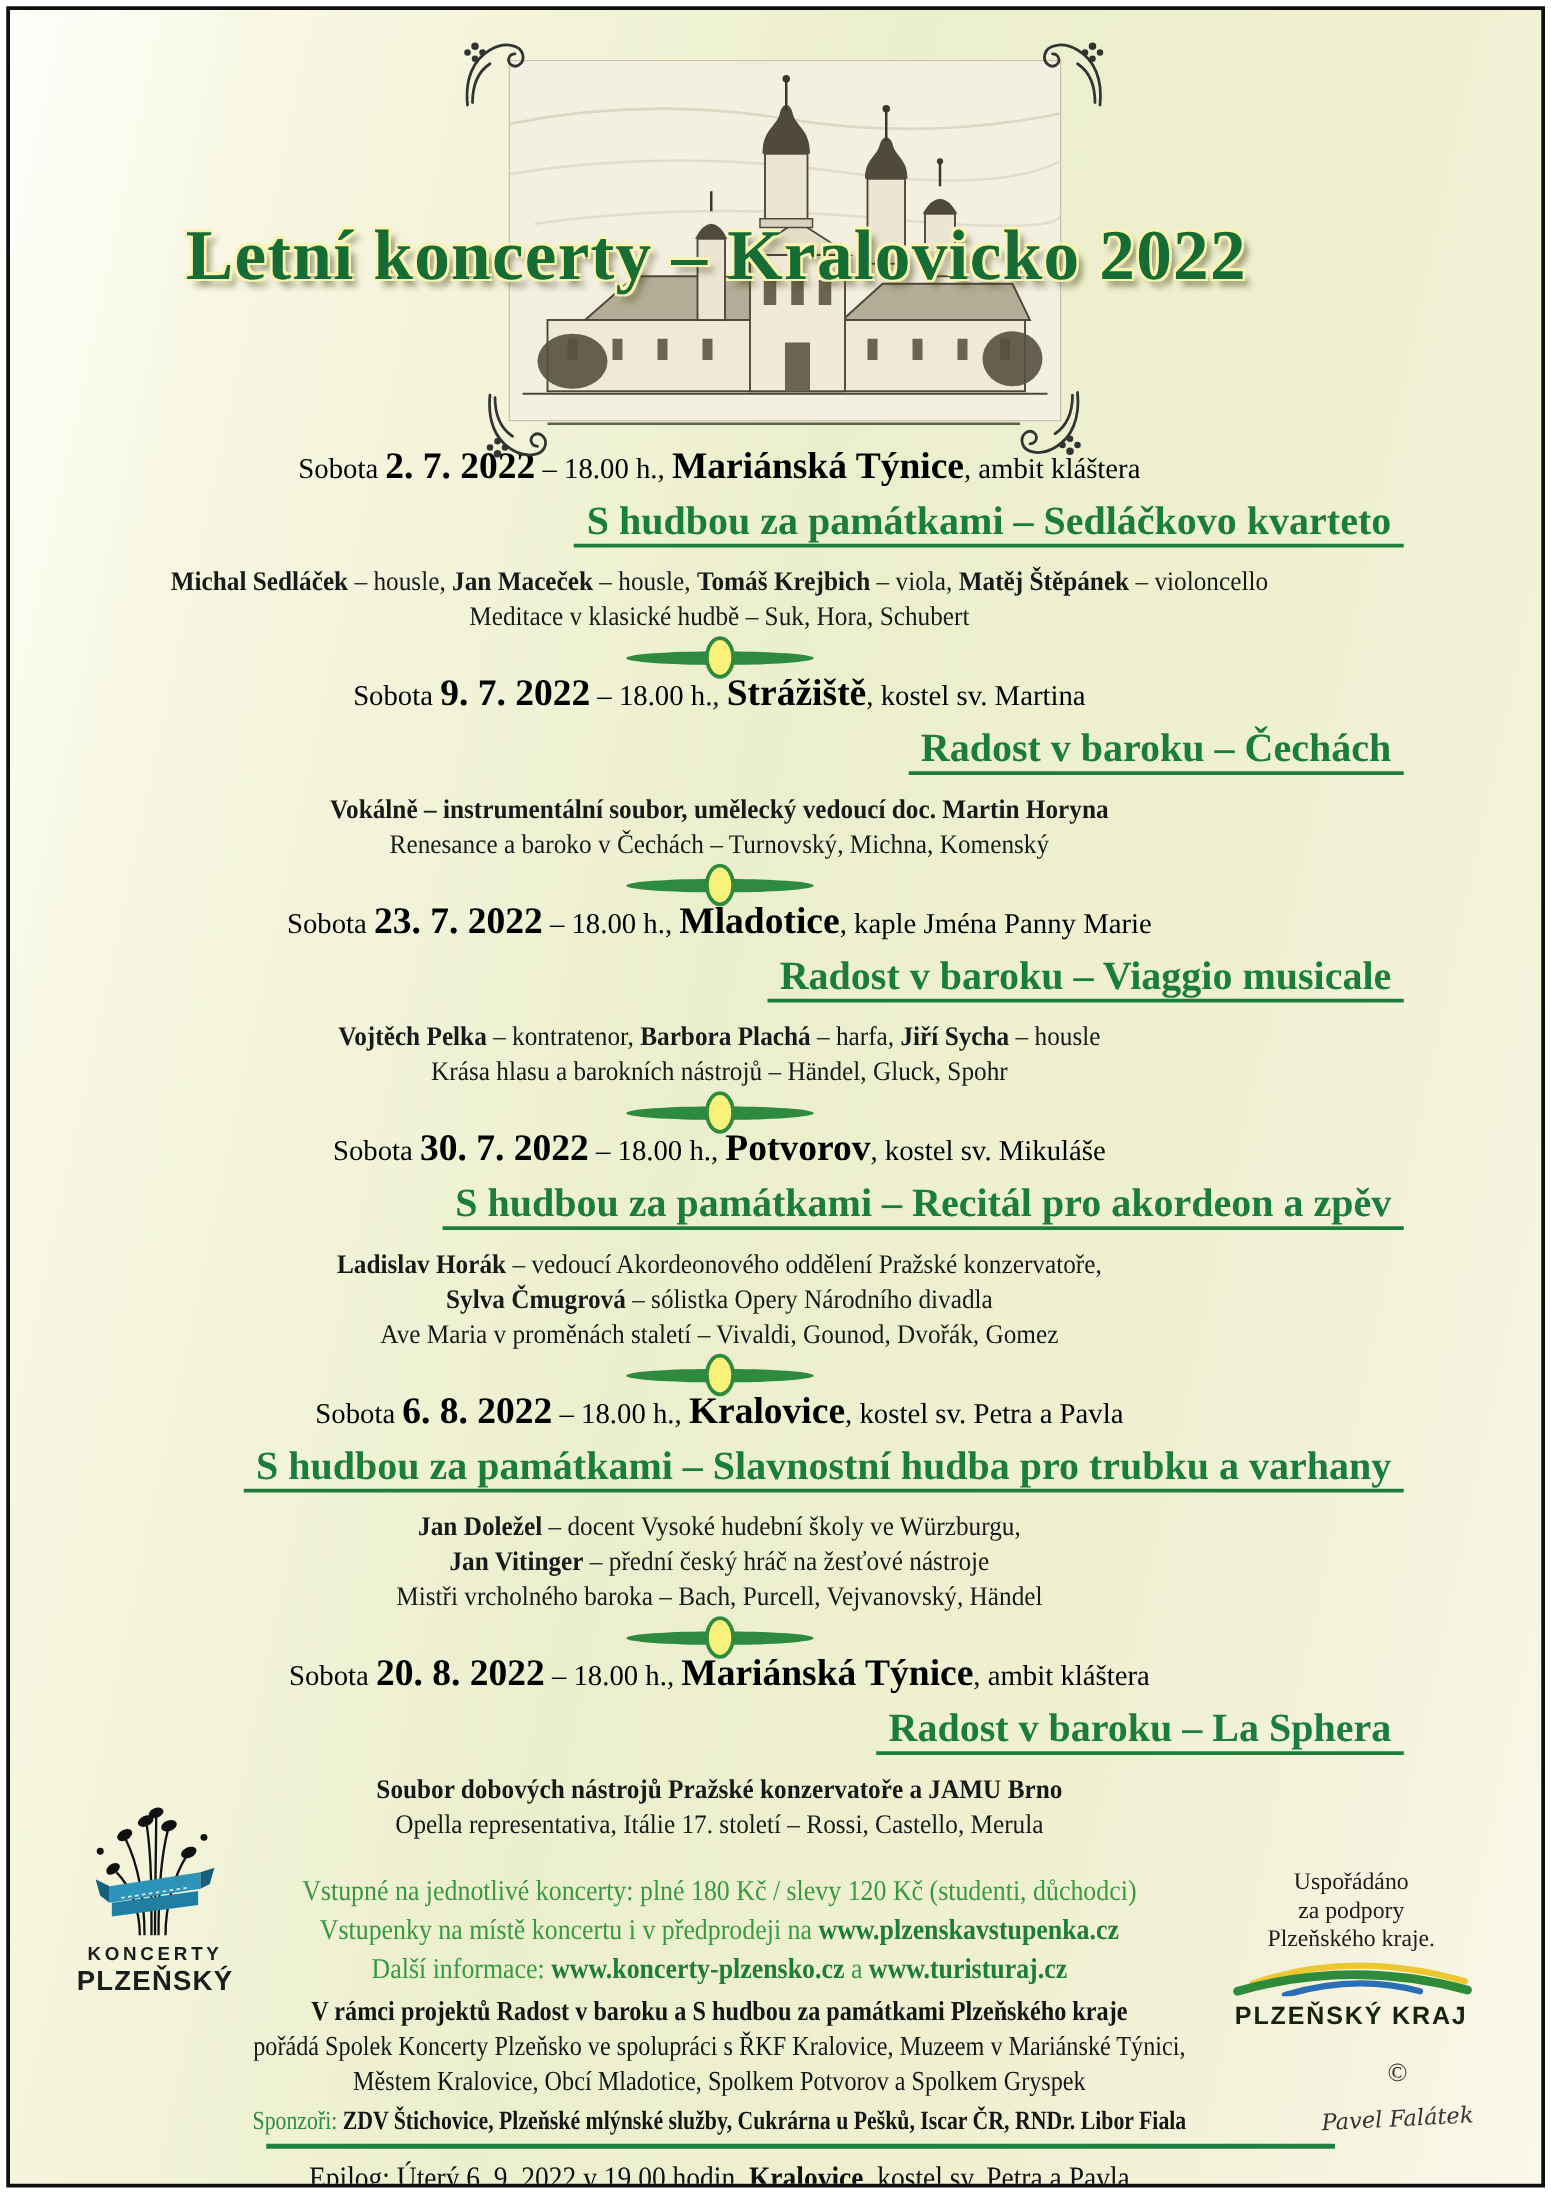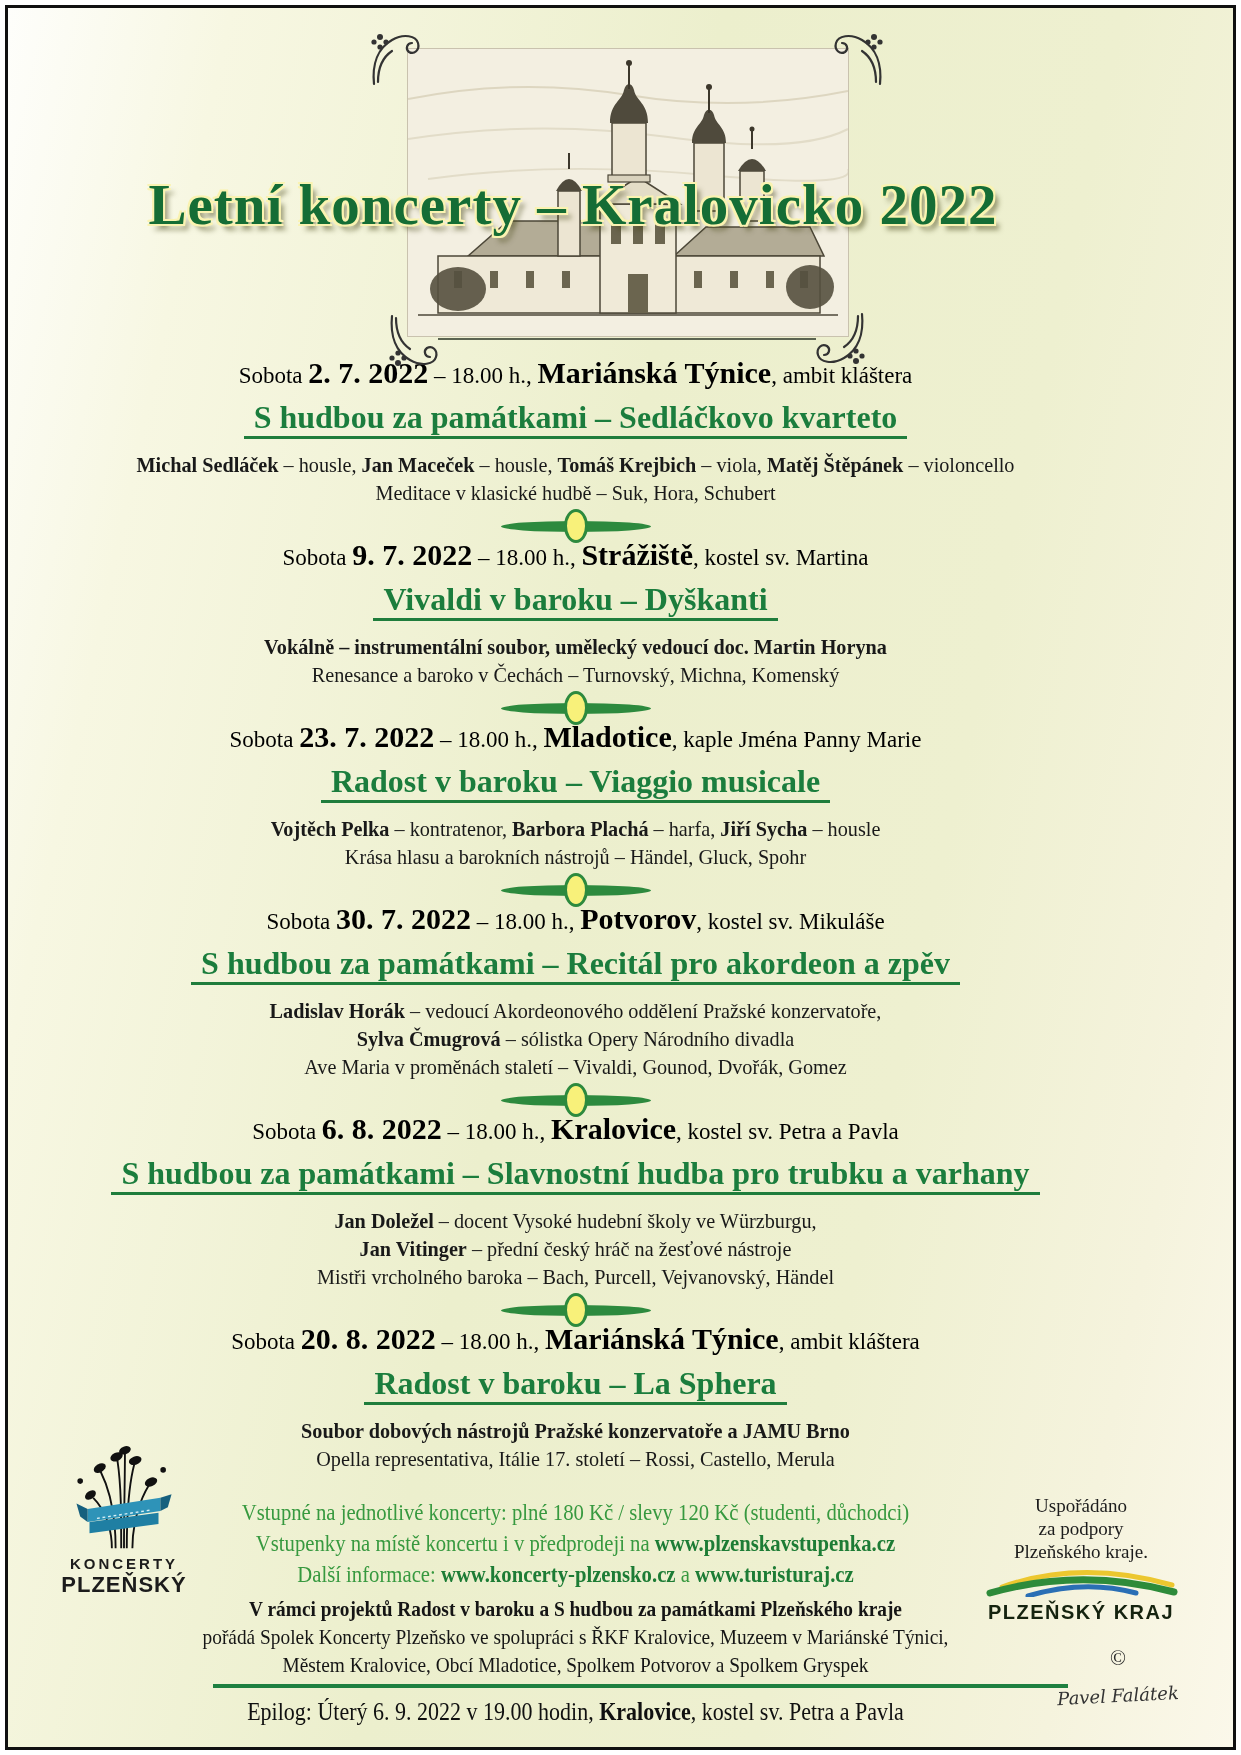--- a/index.html
+++ b/index.html
@@ -26,21 +26,21 @@
     position:absolute;left:0;top:164px;width:1130px;margin:0;text-align:center;z-index:5;
     font-size:57px;font-weight:bold;color:#156d35;letter-spacing:1px;
     text-shadow:-2px -2px 0 #faf3b1,2px -2px 0 #faf3b1,-2px 2px 0 #faf3b1,2px 2px 0 #faf3b1,5px 6px 5px rgba(70,70,20,.5);
   }
   
   .main{margin:0 110px 0 20px;}
   .concerts{padding-top:13px;}
   p{margin:0;text-align:center;}
   .c-date{text-align:center;font-size:23px;line-height:33px;color:#000;white-space:nowrap;}
   .c-date .lg{font-size:30px;font-weight:bold;}
-  .c-title{margin:5px 0 9px;text-align:center;line-height:40px;white-space:nowrap;font-family:Liberation Serif, serif;}
+  .c-title{margin:5px 0 9px;text-align:right;line-height:40px;white-space:nowrap;font-family:Liberation Serif, serif;}
   .c-title .tspan{font-size:32px;font-weight:bold;color:#1b7d3d;border-bottom:3px solid #1f7d3c;padding:0 10px 1px;}
   .c-line{margin:0 0 1px;text-align:center;font-size:21.5px;line-height:27px;color:#191919;white-space:nowrap;}
   .seg.b{font-weight:bold;}
   .seg.green{color:#2e8b44;}
   .cx94{transform:scaleX(.94);transform-origin:50% 50%;}
   .cx90{transform:scaleX(.90);transform-origin:50% 50%;}
   .cx88{transform:scaleX(.88);transform-origin:50% 50%;}
   .cx83{transform:scaleX(.83);transform-origin:50% 50%;}
   .divider{position:relative;height:30px;}
   .lens{position:absolute;left:50%;top:13px;width:150px;height:11px;margin-left:-75px;background:#2d8a3e;border-radius:50%;}
@@ -193,21 +193,21 @@
           <p class="c-title"><span class="tspan">S hudbou za památkami – Sedláčkovo kvarteto</span></p>
           <p class="c-line cx94"><span class="seg b">Michal Sedláček</span><span class="seg"> – housle, </span><span class="seg b">Jan Maceček</span><span class="seg"> – housle, </span><span class="seg b">Tomáš Krejbich</span><span class="seg"> – viola, </span><span class="seg b">Matěj Štěpánek</span><span class="seg"> – violoncello</span></p>
           <p class="c-line cx94"><span class="seg">Meditace v klasické hudbě – Suk, Hora, Schubert</span></p>
         </div>
         <div class="divider">
           <span class="lens"></span>
           <span class="dot"></span>
         </div>
         <div class="concert">
           <p class="c-date"><span class="seg sm">Sobota </span><span class="seg lg">9. 7. 2022</span><span class="seg sm"> – 18.00 h., </span><span class="seg lg">Strážiště</span><span class="seg sm">, kostel sv. Martina</span></p>
-          <p class="c-title"><span class="tspan">Vivaldi v baroku – Dyškanti</span></p>
+          <p class="c-title"><span class="tspan">Radost v baroku – Čechách</span></p>
           <p class="c-line cx94"><span class="seg b">Vokálně – instrumentální soubor, umělecký vedoucí doc. Martin Horyna</span></p>
           <p class="c-line cx94"><span class="seg">Renesance a baroko v Čechách – Turnovský, Michna, Komenský</span></p>
         </div>
         <div class="divider">
           <span class="lens"></span>
           <span class="dot"></span>
         </div>
         <div class="concert">
           <p class="c-date"><span class="seg sm">Sobota </span><span class="seg lg">23. 7. 2022</span><span class="seg sm"> – 18.00 h., </span><span class="seg lg">Mladotice</span><span class="seg sm">, kaple Jména Panny Marie</span></p>
           <p class="c-title"><span class="tspan">Radost v baroku – Viaggio musicale</span></p>
@@ -253,20 +253,23 @@
         <p class="info-line cx90"><span class="seg">Vstupenky na místě koncertu i v předprodeji na </span><span class="seg b">www.plzenskavstupenka.cz</span></p>
         <p class="info-line cx90"><span class="seg">Další informace: </span><span class="seg b">www.koncerty-plzensko.cz</span><span class="seg"> a </span><span class="seg b">www.turisturaj.cz</span></p>
       </div>
 
     <div class="projects">
         <p class="proj-line cx88"><span class="seg b">V rámci projektů Radost v baroku a S hudbou za památkami Plzeňského kraje</span></p>
         <p class="proj-line cx88"><span class="seg">pořádá Spolek Koncerty Plzeňsko ve spolupráci s ŘKF Kralovice, Muzeem v Mariánské Týnici,</span></p>
         <p class="proj-line cx88"><span class="seg">Městem Kralovice, Obcí Mladotice, Spolkem Potvorov a Spolkem Gryspek</span></p>
       </div>
 
+    <div class="sponsors">
+        <p class="sponsor-line cx83"><span class="seg green">Sponzoři: </span><span class="seg b">ZDV Štichovice, Plzeňské mlýnské služby, Cukrárna u Pešků, Iscar ČR, RNDr. Libor Fiala</span></p>
+      </div>
 
     <div class="rule"></div>
 
     <div class="epilog">
         <p class="epi-line cx88"><span class="seg">Epilog: Úterý 6. 9. 2022 v 19.00 hodin, </span><span class="seg b">Kralovice</span><span class="seg">, kostel sv. Petra a Pavla</span></p>
         <p class="epi-line cx88"></p>
       </div>
   </div>
 
   <div class="logo-koncerty">

